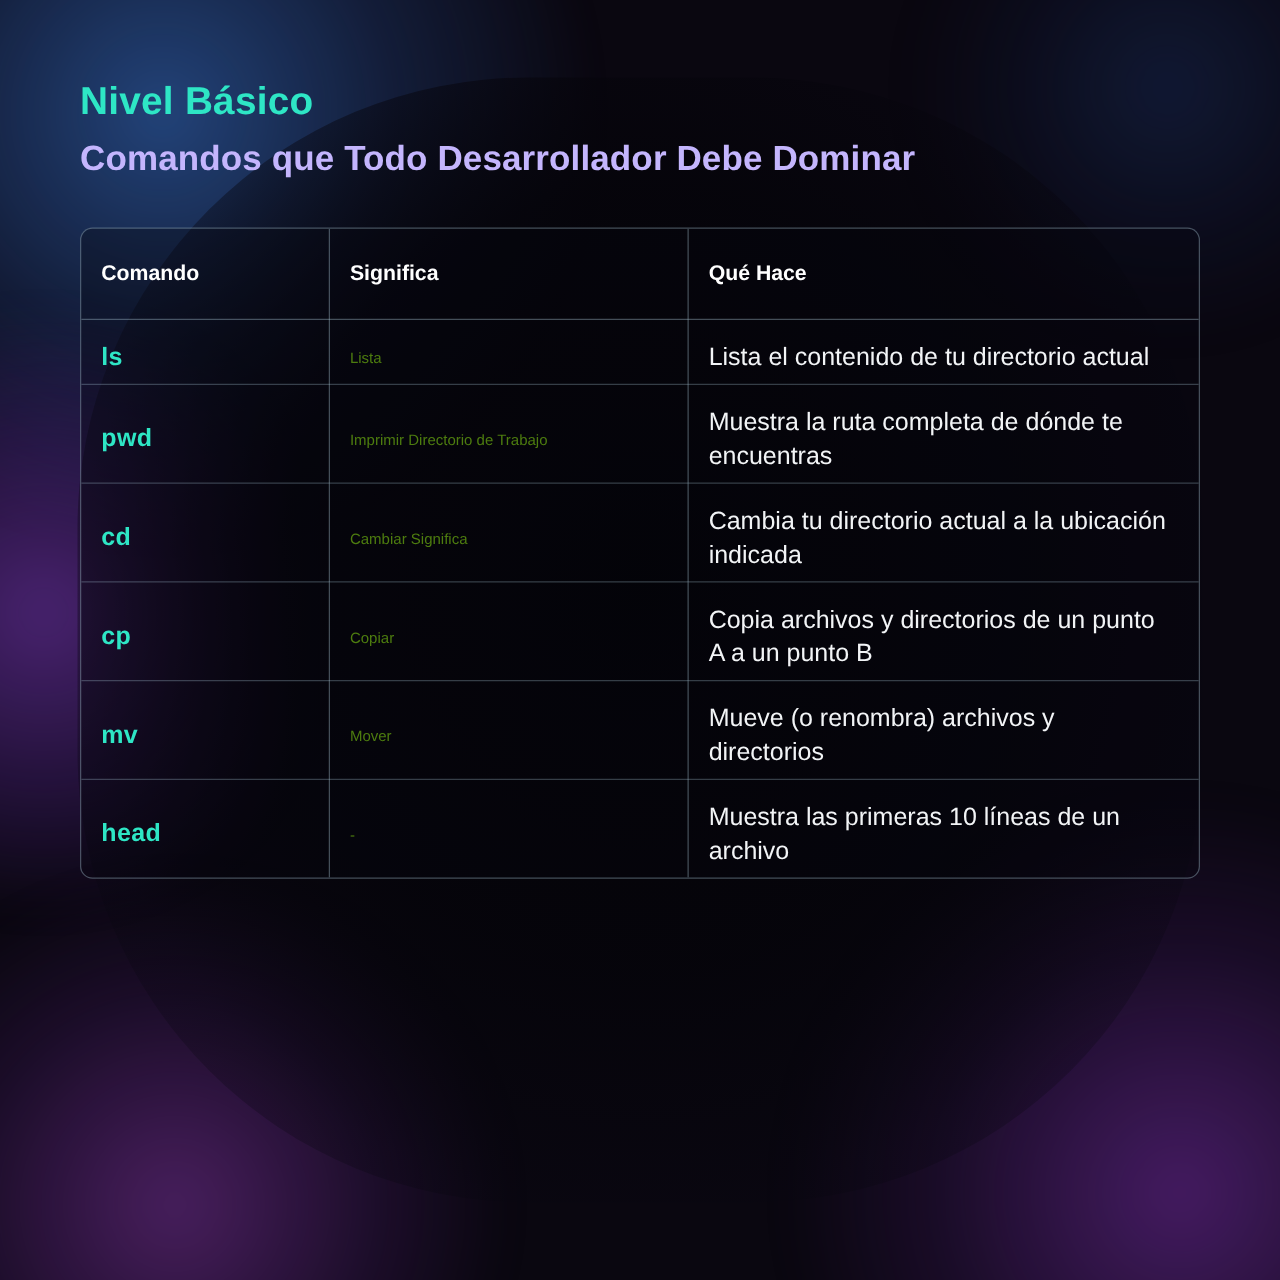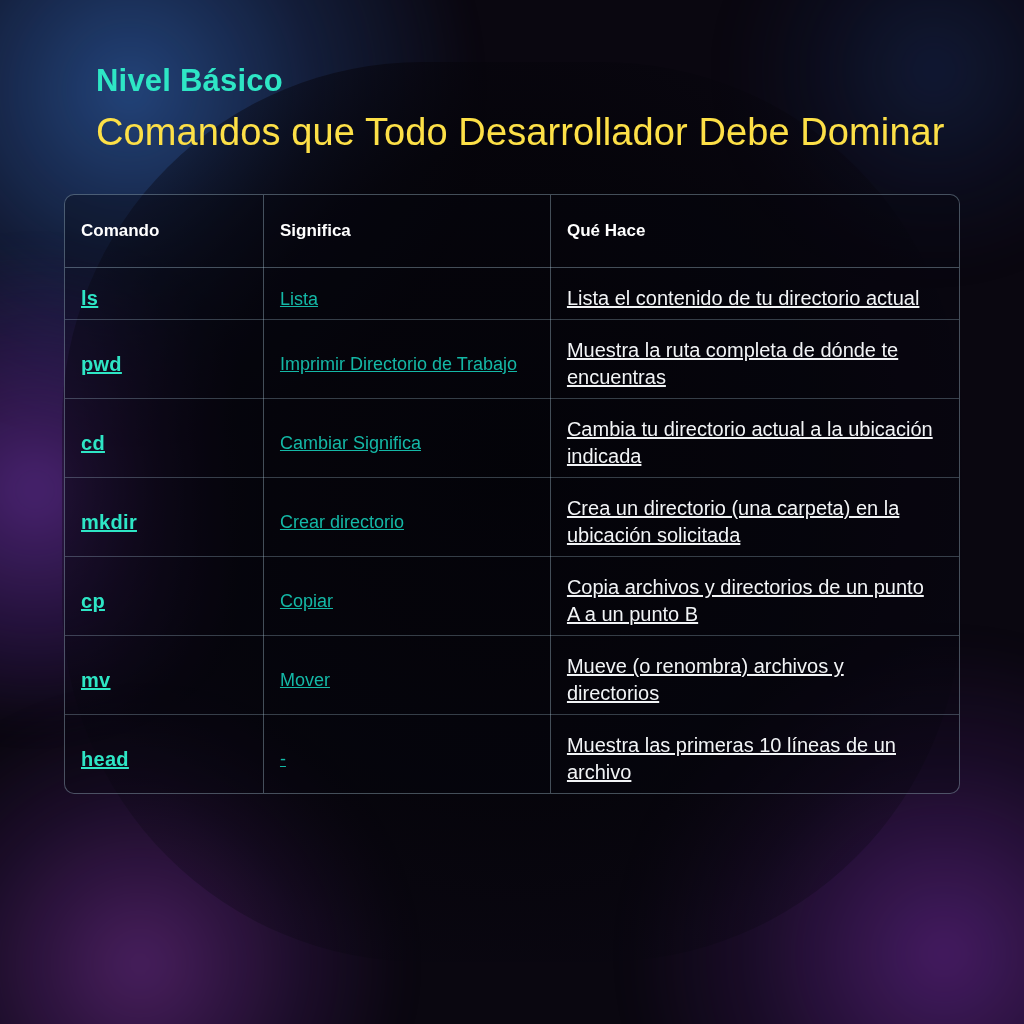--- a/index.html
+++ b/index.html
@@ -85,34 +85,34 @@
   }
 
   
   .page {
     position: relative;
     width: 1024px;
     height: 1024px;
     padding: 62px 64px 0 64px;
   }
 
-  .title-block { margin-bottom: 38px; margin-left: 32px; }
+  .title-block { margin-bottom: 38px; }
 
   .title-main {
     font-size: 31px;
     font-weight: bold;
     color: #2ee6c5;
     letter-spacing: 0.2px;
     line-height: 1.25;
   }
   .title-sub {
     margin-top: 8px;
-    font-size: 38px;
-    font-weight: 400;
-    color: #fde047;
+    font-size: 28px;
+    font-weight: 700;
+    color: #c4b5fd;
     letter-spacing: 0.1px;
     line-height: 1.25;
   }
 
   
   .table-wrap {
     margin-top: 0;
     border: 1px solid rgba(170,200,215,0.38);
     border-radius: 10px;
     background: rgba(6,7,14,0.35);
@@ -139,33 +139,32 @@
   tbody td.col-sep {
     border-right: 1px solid rgba(170,200,215,0.38);
   }
 
   tbody td {
     padding: 17px 20px 7px 16px;
     vertical-align: middle;
     border-bottom: 1px solid rgba(170,200,215,0.30);
     font-size: 16px;
     line-height: 1.35;
-    text-decoration: underline;
   }
   tbody tr:last-child td { border-bottom: none; }
 
   td.cmd {
     font-size: 20px;
     font-weight: bold;
     color: #2ee6c5;
     letter-spacing: 0.3px;
   }
   td.meaning {
-    color: #14b8a6;
-    font-size: 18px;
+    color: #4d7c0f;
+    font-size: 12px;
   }
   td.desc {
     color: #f2f4f6;
     font-size: 20px;
   }
 </style>
 </head>
 <body>
 
 <div class="bg-root">
@@ -208,25 +207,20 @@
           <td class="cmd col-sep">pwd</td>
           <td class="meaning col-sep">Imprimir Directorio de Trabajo</td>
           <td class="desc">Muestra la ruta completa de dónde te encuentras</td>
         </tr>
         <tr>
           <td class="cmd col-sep">cd</td>
           <td class="meaning col-sep">Cambiar Significa</td>
           <td class="desc">Cambia tu directorio actual a la ubicación indicada</td>
         </tr>
         <tr>
-          <td class="cmd col-sep">mkdir</td>
-          <td class="meaning col-sep">Crear directorio</td>
-          <td class="desc">Crea un directorio (una carpeta) en la ubicación solicitada</td>
-        </tr>
-        <tr>
           <td class="cmd col-sep">cp</td>
           <td class="meaning col-sep">Copiar</td>
           <td class="desc">Copia archivos y directorios de un punto A a un punto B</td>
         </tr>
         <tr>
           <td class="cmd col-sep">mv</td>
           <td class="meaning col-sep">Mover</td>
           <td class="desc">Mueve (o renombra) archivos y directorios</td>
         </tr>
         <tr>

